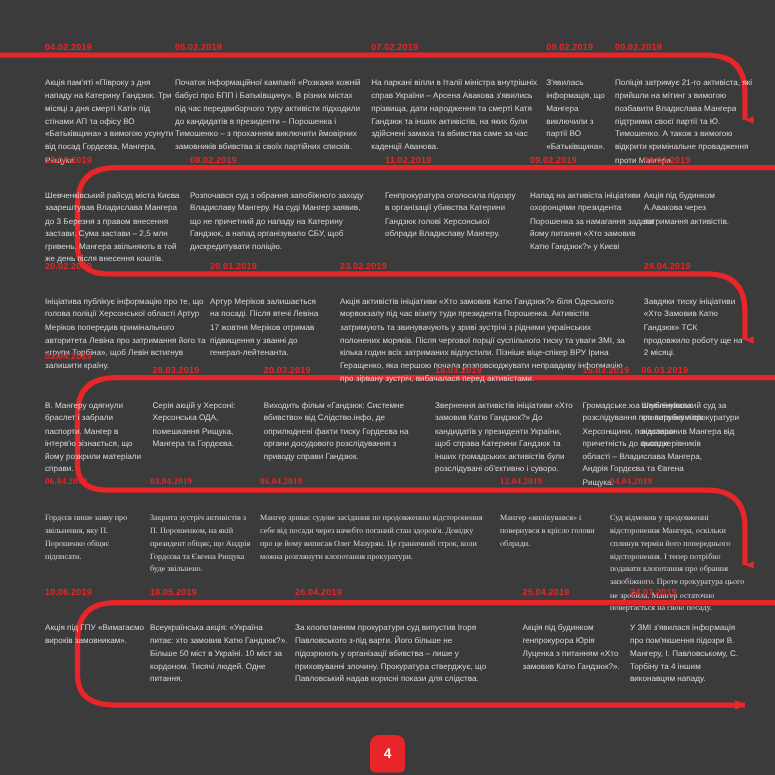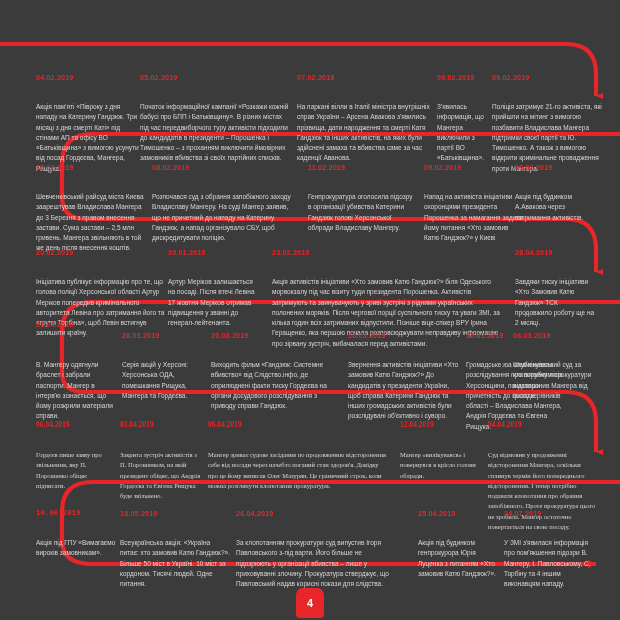--- a/index.html
+++ b/index.html
@@ -16,21 +16,21 @@
   }
   
   #snake{
     position:absolute; left:0; top:0;
     width:620px; height:620px;
     pointer-events:none;
   }
   
   .row{
     position:absolute;
-    left:0; width:620px;margin-top:40px;
+    left:0; width:620px;
   }
   .row .dates{
     position:relative;
     height:14px;
   }
   .date{
     position:absolute;
     top:0;
     color:#e8262a;
     font-size:7.2px;
@@ -170,21 +170,21 @@
         <div class="cells">
           <div class="cell" style="left: 36px; top: 396px; width: 78px;">Гордєєв пише заяву про звільнення, яку П. Порошенко обіцяє підписати.</div>
           <div class="cell" style="left: 120px; top: 396px; width: 82px;">Закрита зустріч активістів з П. Порошенком, на якій президент обіцяє, що Андрія Гордєєва та Євгена Рищука буде звільнено.</div>
           <div class="cell" style="left: 208px; top: 396px; width: 180px;">Мангер зриває судове засідання по продовженню відсторонення себе від посади через начебто поганий стан здоров'я. Довідку про це йому виписав Олег Мазурян. Це граничний строк, коли можна розглянути клопотання прокуратури.</div>
           <div class="cell" style="left: 400px; top: 396px; width: 80px;">Мангер «вилікувався» і повернувся в крісло голови облради.</div>
           <div class="cell" style="left: 488px; top: 396px; width: 110px;">Суд відмовив у продовженні відсторонення Мангера, оскільки сплинув термін його попереднього відсторонення. І тепер потрібно подавати клопотання про обрання запобіжного. Проте прокуратура цього не зробила. Мангер остаточно повертається на свою посаду.</div>
         </div>
       </div>
       <div class="row" style="top: 0px;">
         <div class="dates">
-          <div class="date" style="left: 36px; top: 469px; font-family: Liberation Mono, monospace;">10.06.2019</div>
+          <div class="date" style="left: 36px; top: 469px;">10.06.2019</div>
           <div class="date" style="left: 120px; top: 469px;">18.05.2019</div>
           <div class="date" style="left: 236px; top: 469px;">26.04.2019</div>
           <div class="date" style="left: 418px; top: 469px;">25.04.2019</div>
           <div class="date" style="left: 504px; top: 469px;">24.07.2019</div>
         </div>
         <div class="cells">
           <div class="cell" style="left: 36px; top: 484px; width: 80px;">Акція під ГПУ «Вимагаємо вироків замовникам».</div>
           <div class="cell" style="left: 120px; top: 484px; width: 110px;">Всеукраїнська акція: «Україна питає: хто замовив Катю Гандзюк?». Більше 50 міст в Україні. 10 міст за кордоном. Тисячі людей. Одне питання.</div>
           <div class="cell" style="left: 236px; top: 484px; width: 155px;">За клопотанням прокуратури суд випустив Ігоря Павловського з-під варти. Його більше не підозрюють у організації вбивства – лише у приховуванні злочину. Прокуратура стверджує, що Павловський надав корисні покази для слідства.</div>
           <div class="cell" style="left: 418px; top: 484px; width: 78px;">Акція під будинком генпрокурора Юрія Луценка з питанням «Хто замовив Катю Гандзюк?».</div>

